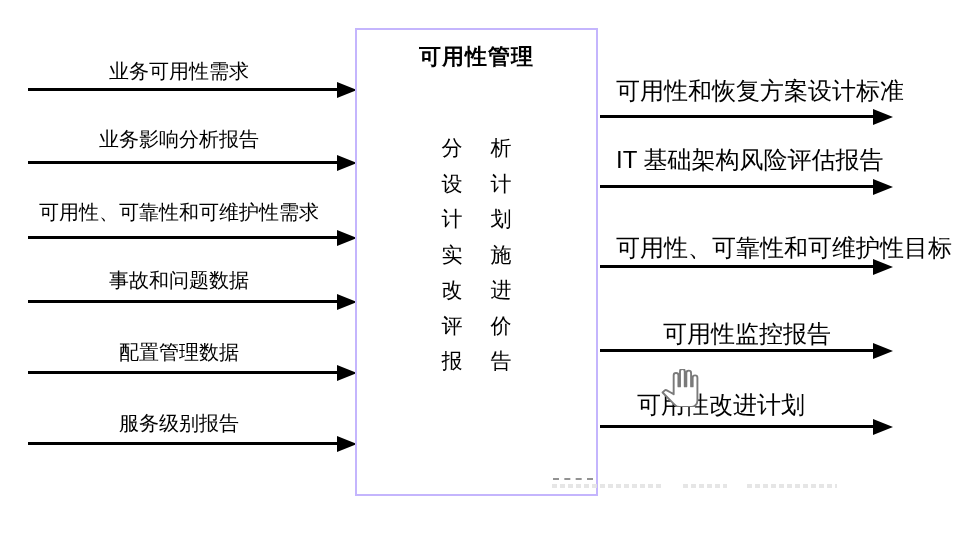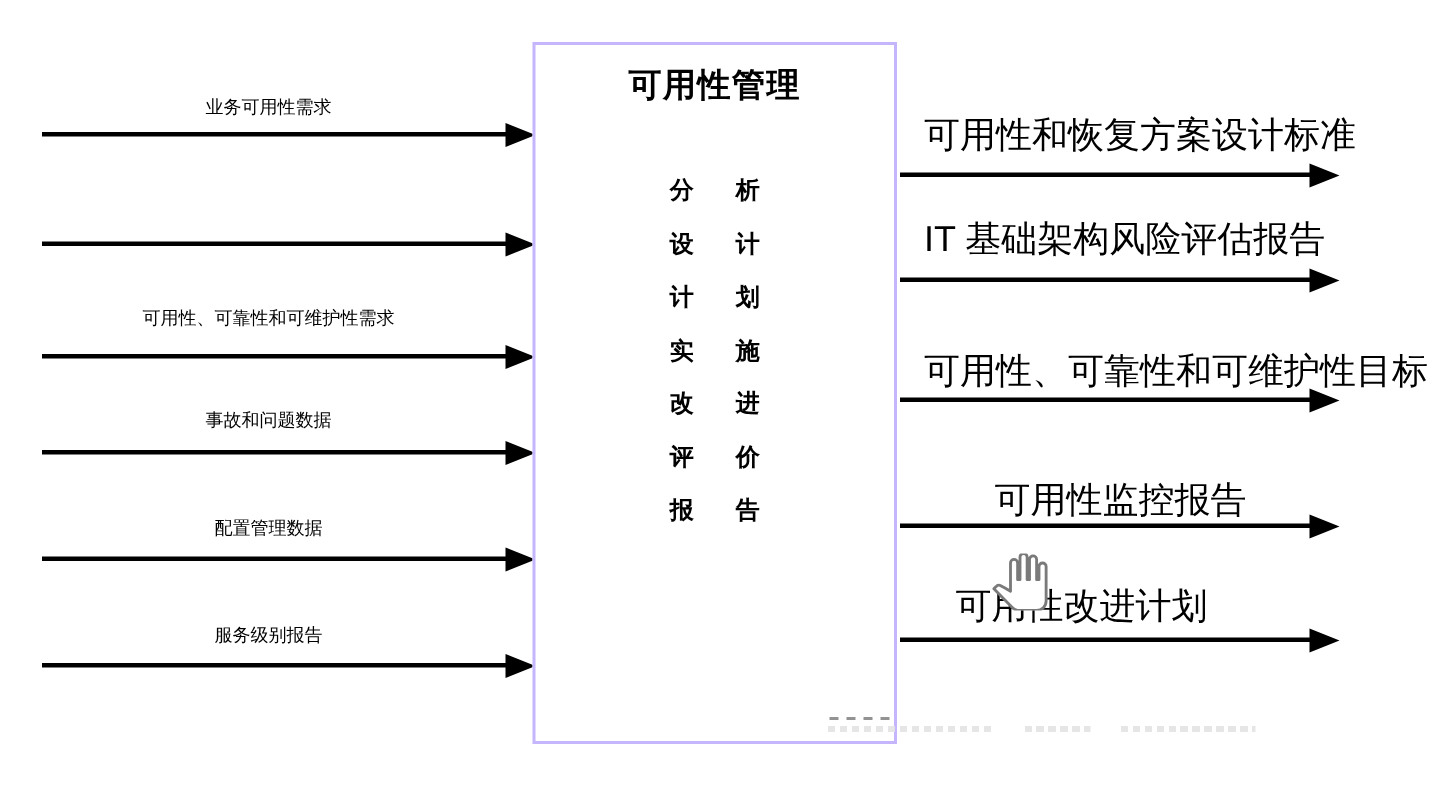--- a/index.html
+++ b/index.html
@@ -10,28 +10,28 @@
   
   .proc-box{
     position:absolute;left:355px;top:28px;width:243px;height:468px;
     border:2px solid #c4b5fd;background:#fff;box-sizing:border-box;
   }
   .proc-title{
     position:absolute;top:12px;left:0;right:0;text-align:center;
     font-size:22px;font-weight:bold;letter-spacing:1px;
   }
   .acts{
-    position:absolute;top:80px;left:0;right:0;text-align:center;
-    font-size:16px;line-height:35.5px;font-weight:bold;
+    position:absolute;top:100px;left:0;right:0;text-align:center;
+    font-size:21px;line-height:35.5px;
   }
   .act{letter-spacing:28px;padding-left:28px;white-space:nowrap;}
   
   .in-label{
     position:absolute;left:14px;width:330px;text-align:center;
-    font-size:12px;line-height:24px;white-space:nowrap;
+    font-size:20px;line-height:24px;white-space:nowrap;
   }
   .out-label{
     position:absolute;font-size:24px;line-height:24px;white-space:nowrap;text-align:left;
   }
   
   .arrow{position:absolute;height:16px;}
   .arrow .shaft{position:absolute;left:0;right:14px;top:6px;height:3px;background:#000;}
   .arrow .head{
     position:absolute;right:0;top:0;width:0;height:0;
     border-left:20px solid #000;border-top:8px solid transparent;border-bottom:8px solid transparent;
@@ -47,20 +47,21 @@
   .wm-dark{position:absolute;left:553px;top:478px;width:40px;height:0;border-top:2px dashed #666;opacity:.7;}
   
   .cursor{position:absolute;left:661px;top:369px;width:38px;height:38px;}
 </style>
 </head>
 <body>
 
 <div class="stage">
 
   <div class="in-label" style="top:59px">业务可用性需求</div>
+  <div class="in-label" style="top:127px">业务影响分析报告</div>
   <div class="in-label" style="top:200px">可用性、可靠性和可维护性需求</div>
   <div class="in-label" style="top:340px">配置管理数据</div>
   <div class="in-label" style="top:268px">事故和问题数据</div>
   <div class="in-label" style="top:411px">服务级别报告</div>
 
   <div class="arrow arrow-left" style="top:82px">
       <i class="shaft"></i>
       <i class="head"></i>
     </div>
   <div class="arrow arrow-left" style="top:155px">

